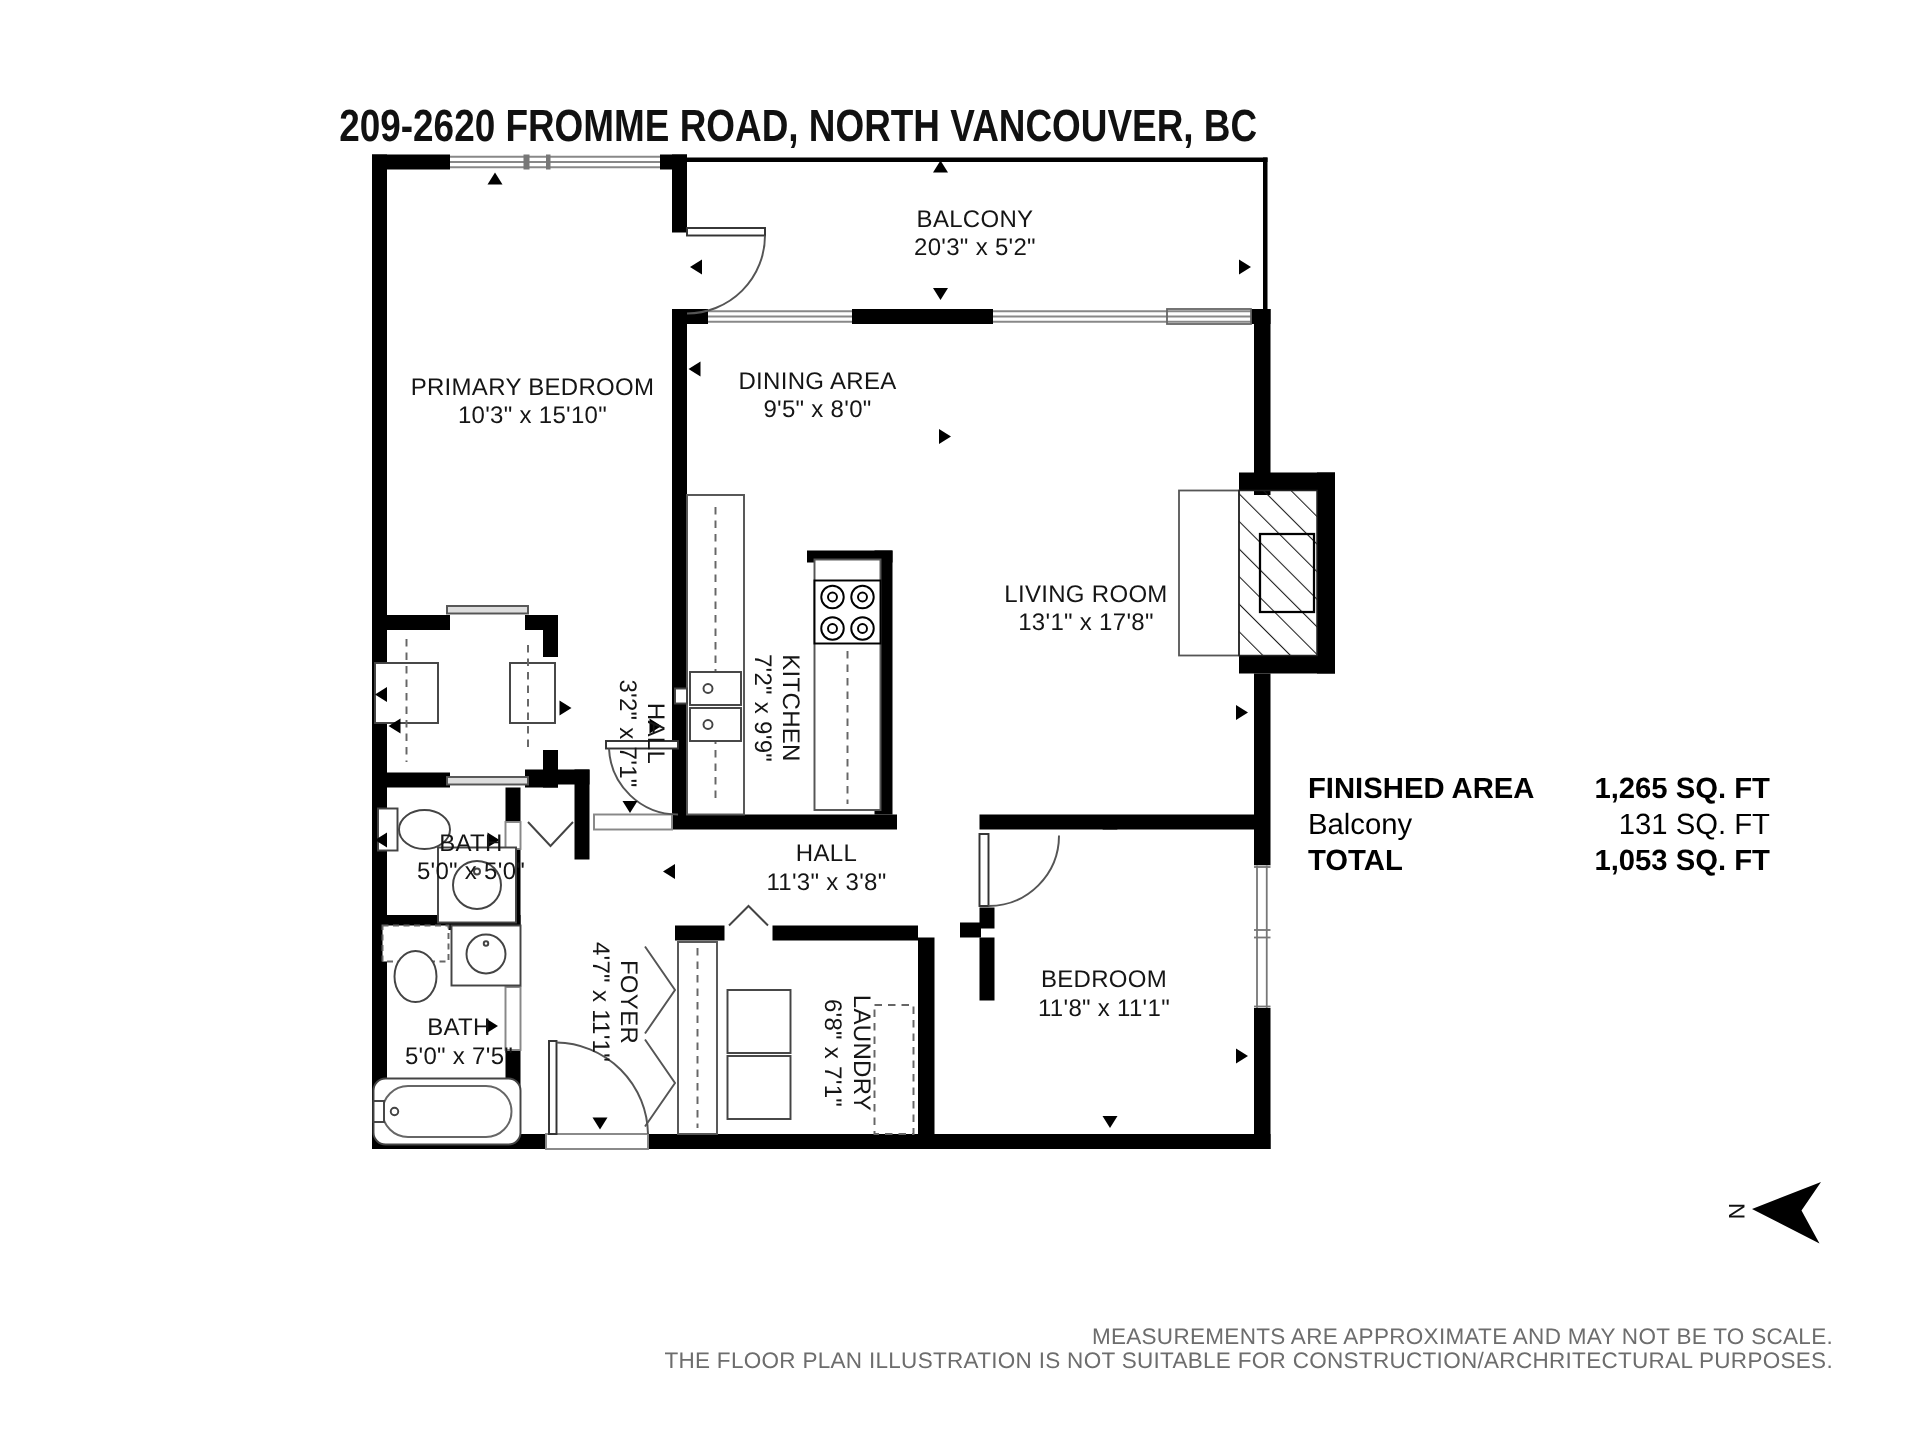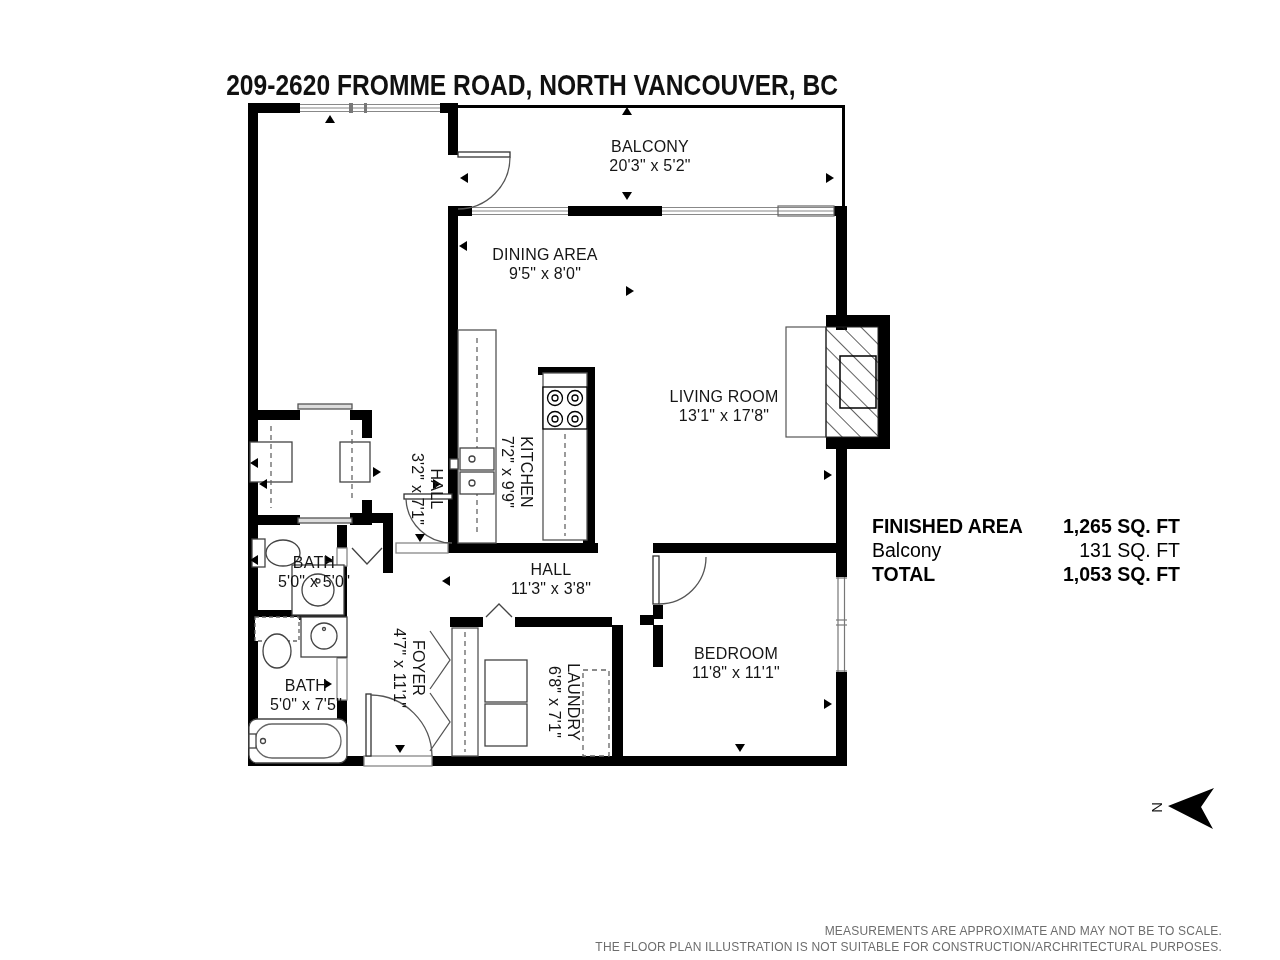--- a/index.html
+++ b/index.html
@@ -13,21 +13,21 @@
           color:#151515;letter-spacing:.2px;}
   .rlabel div{white-space:nowrap;}
   .vert{width:150px;transform:rotate(90deg);transform-origin:center;}
   .area-table{position:absolute;left:872px;top:514px;width:308px;font-size:19.5px;color:#000;}
   .arow{display:flex;justify-content:space-between;line-height:24px;}
   .arow.b{font-weight:bold;}
   .compass{position:absolute;left:1146px;top:786px;width:80px;height:46px;}
   .compass .n{position:absolute;left:6px;top:13px;font-size:15px;color:#111;
               transform:rotate(90deg);display:inline-block;}
   .compass svg{position:absolute;left:22px;top:2px;}
-  .disclaimer{position:absolute;right:58px;top:924px;text-align:right;font-size:12px;
+  .disclaimer{position:absolute;right:58px;top:884px;text-align:right;font-size:15px;
               line-height:15.5px;color:#6d6d6d;letter-spacing:.2px;}
 </style>
 </head>
 <body>
 
 <div class="page">
 
   <div class="title">
     <span>209-2620 FROMME ROAD, NORTH VANCOUVER, BC</span>
   </div>
@@ -228,20 +228,24 @@
       <path d="M824,699 L824,709 L832,704 Z"></path>
       <path d="M395,745 L405,745 L400,753 Z"></path>
       <path d="M450,576 L450,586 L442,581 Z"></path>
     </g>
   </svg>
 
   <div class="rlabel" style="left:530px;top:137px">
     <div>BALCONY</div>
     <div>20'3" x 5'2"</div>
   </div>
+  <div class="rlabel" style="left:235px;top:249px">
+    <div>PRIMARY BEDROOM</div>
+    <div>10'3" x 15'10"</div>
+  </div>
   <div class="rlabel" style="left:425px;top:245px">
     <div>DINING AREA</div>
     <div>9'5" x 8'0"</div>
   </div>
   <div class="rlabel" style="left:604px;top:387px">
     <div>LIVING ROOM</div>
     <div>13'1" x 17'8"</div>
   </div>
   <div class="rlabel vert" style="left:352px;top:470px">
     <div>HALL</div>

